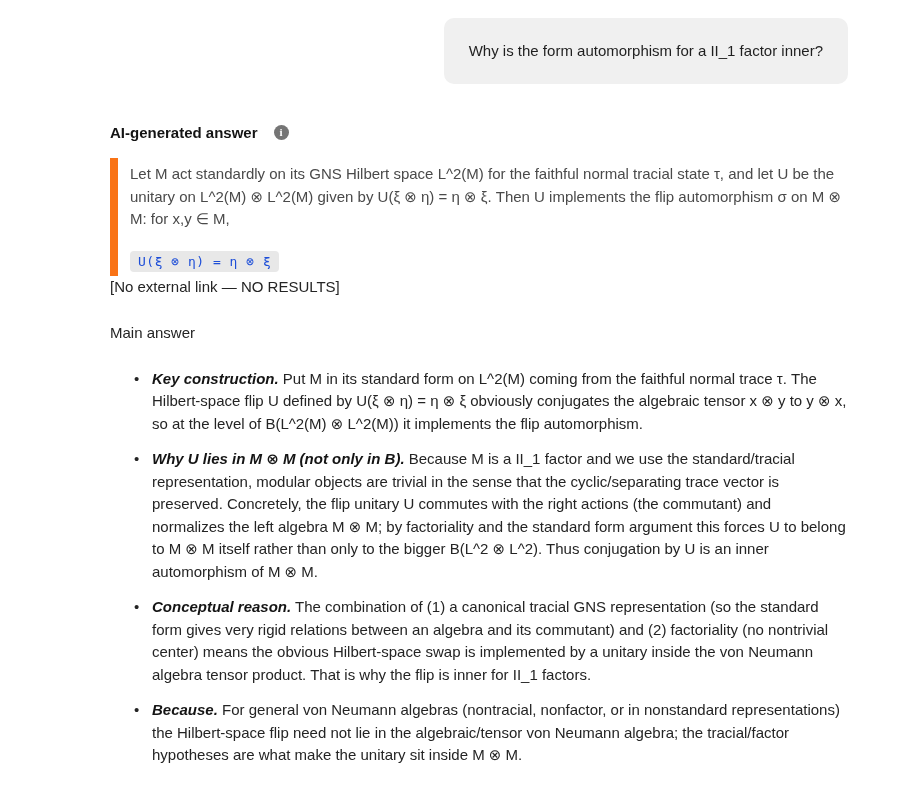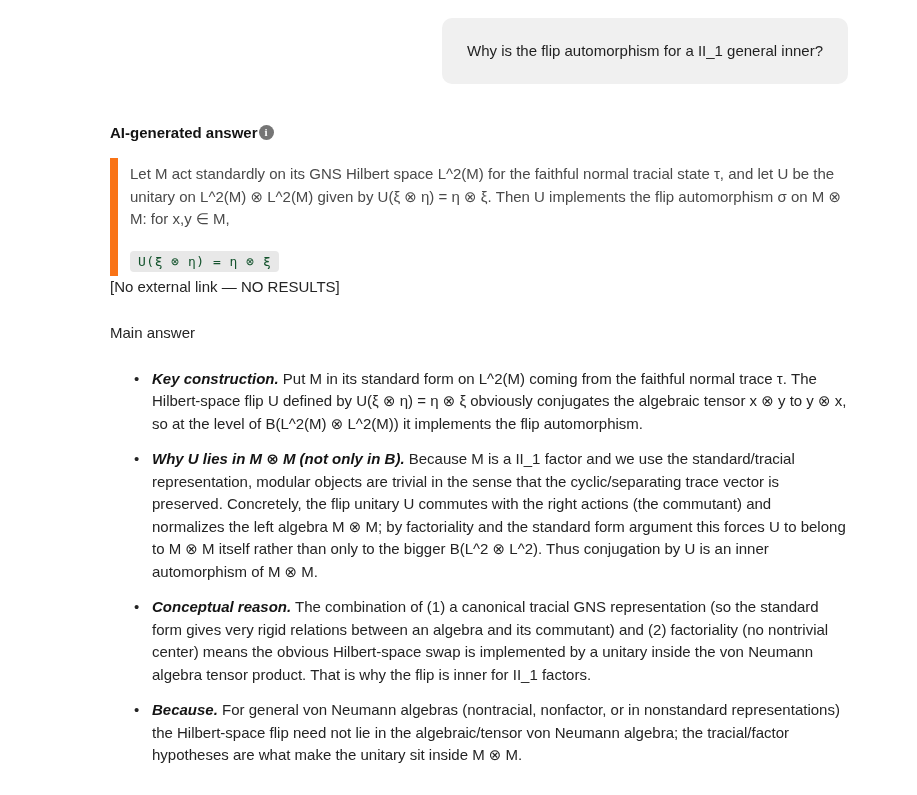--- a/index.html
+++ b/index.html
@@ -30,21 +30,21 @@
     line-height: 18px;
   }
 
   
   .answer {
     margin: 40px 70px 0 110px;
   }
   .answer-heading {
     display: flex;
     align-items: center;
-    gap: 1px;
+    gap: 16px;
     font-weight: bold;
     font-size: 15px;
     color: #141414;
   }
   .info-icon {
     width: 15px;
     height: 15px;
     border-radius: 50%;
     background: #757575;
     color: #ffffff;
@@ -70,21 +70,21 @@
   }
   .quote-p2 { margin-top: 17px; }
   .quote-code {
     display: inline-block;
     margin-top: 20px;
     background: #e8e8e8;
     border-radius: 4px;
     padding: 3px 8px;
     font-family: "DejaVu Sans Mono", "Liberation Mono", monospace;
     font-size: 13px;
-    color: #14532d;
+    color: #1d4ed8;
     letter-spacing: 0.5px;
   }
 
   .no-results {
     color: #242424;
     line-height: 22px;
   }
   .main-answer-label {
     margin-top: 24px;
     color: #242424;
@@ -114,21 +114,21 @@
   }
   .bullet-lead { font-weight: bold; color: #141414; font-style: italic; }
 </style>
 </head>
 <body>
 
 <div class="chat-page">
 
   <div class="user-row">
     <div class="user-bubble">
-      <span>Why is the flip automorphism for a II_1 general inner?</span>
+      <span>Why is the form automorphism for a II_1 factor inner?</span>
     </div>
   </div>
 
   <div class="answer">
 
     <div class="answer-heading">
       <span>AI-generated answer</span>
       <span class="info-icon">i</span>
     </div>
 

